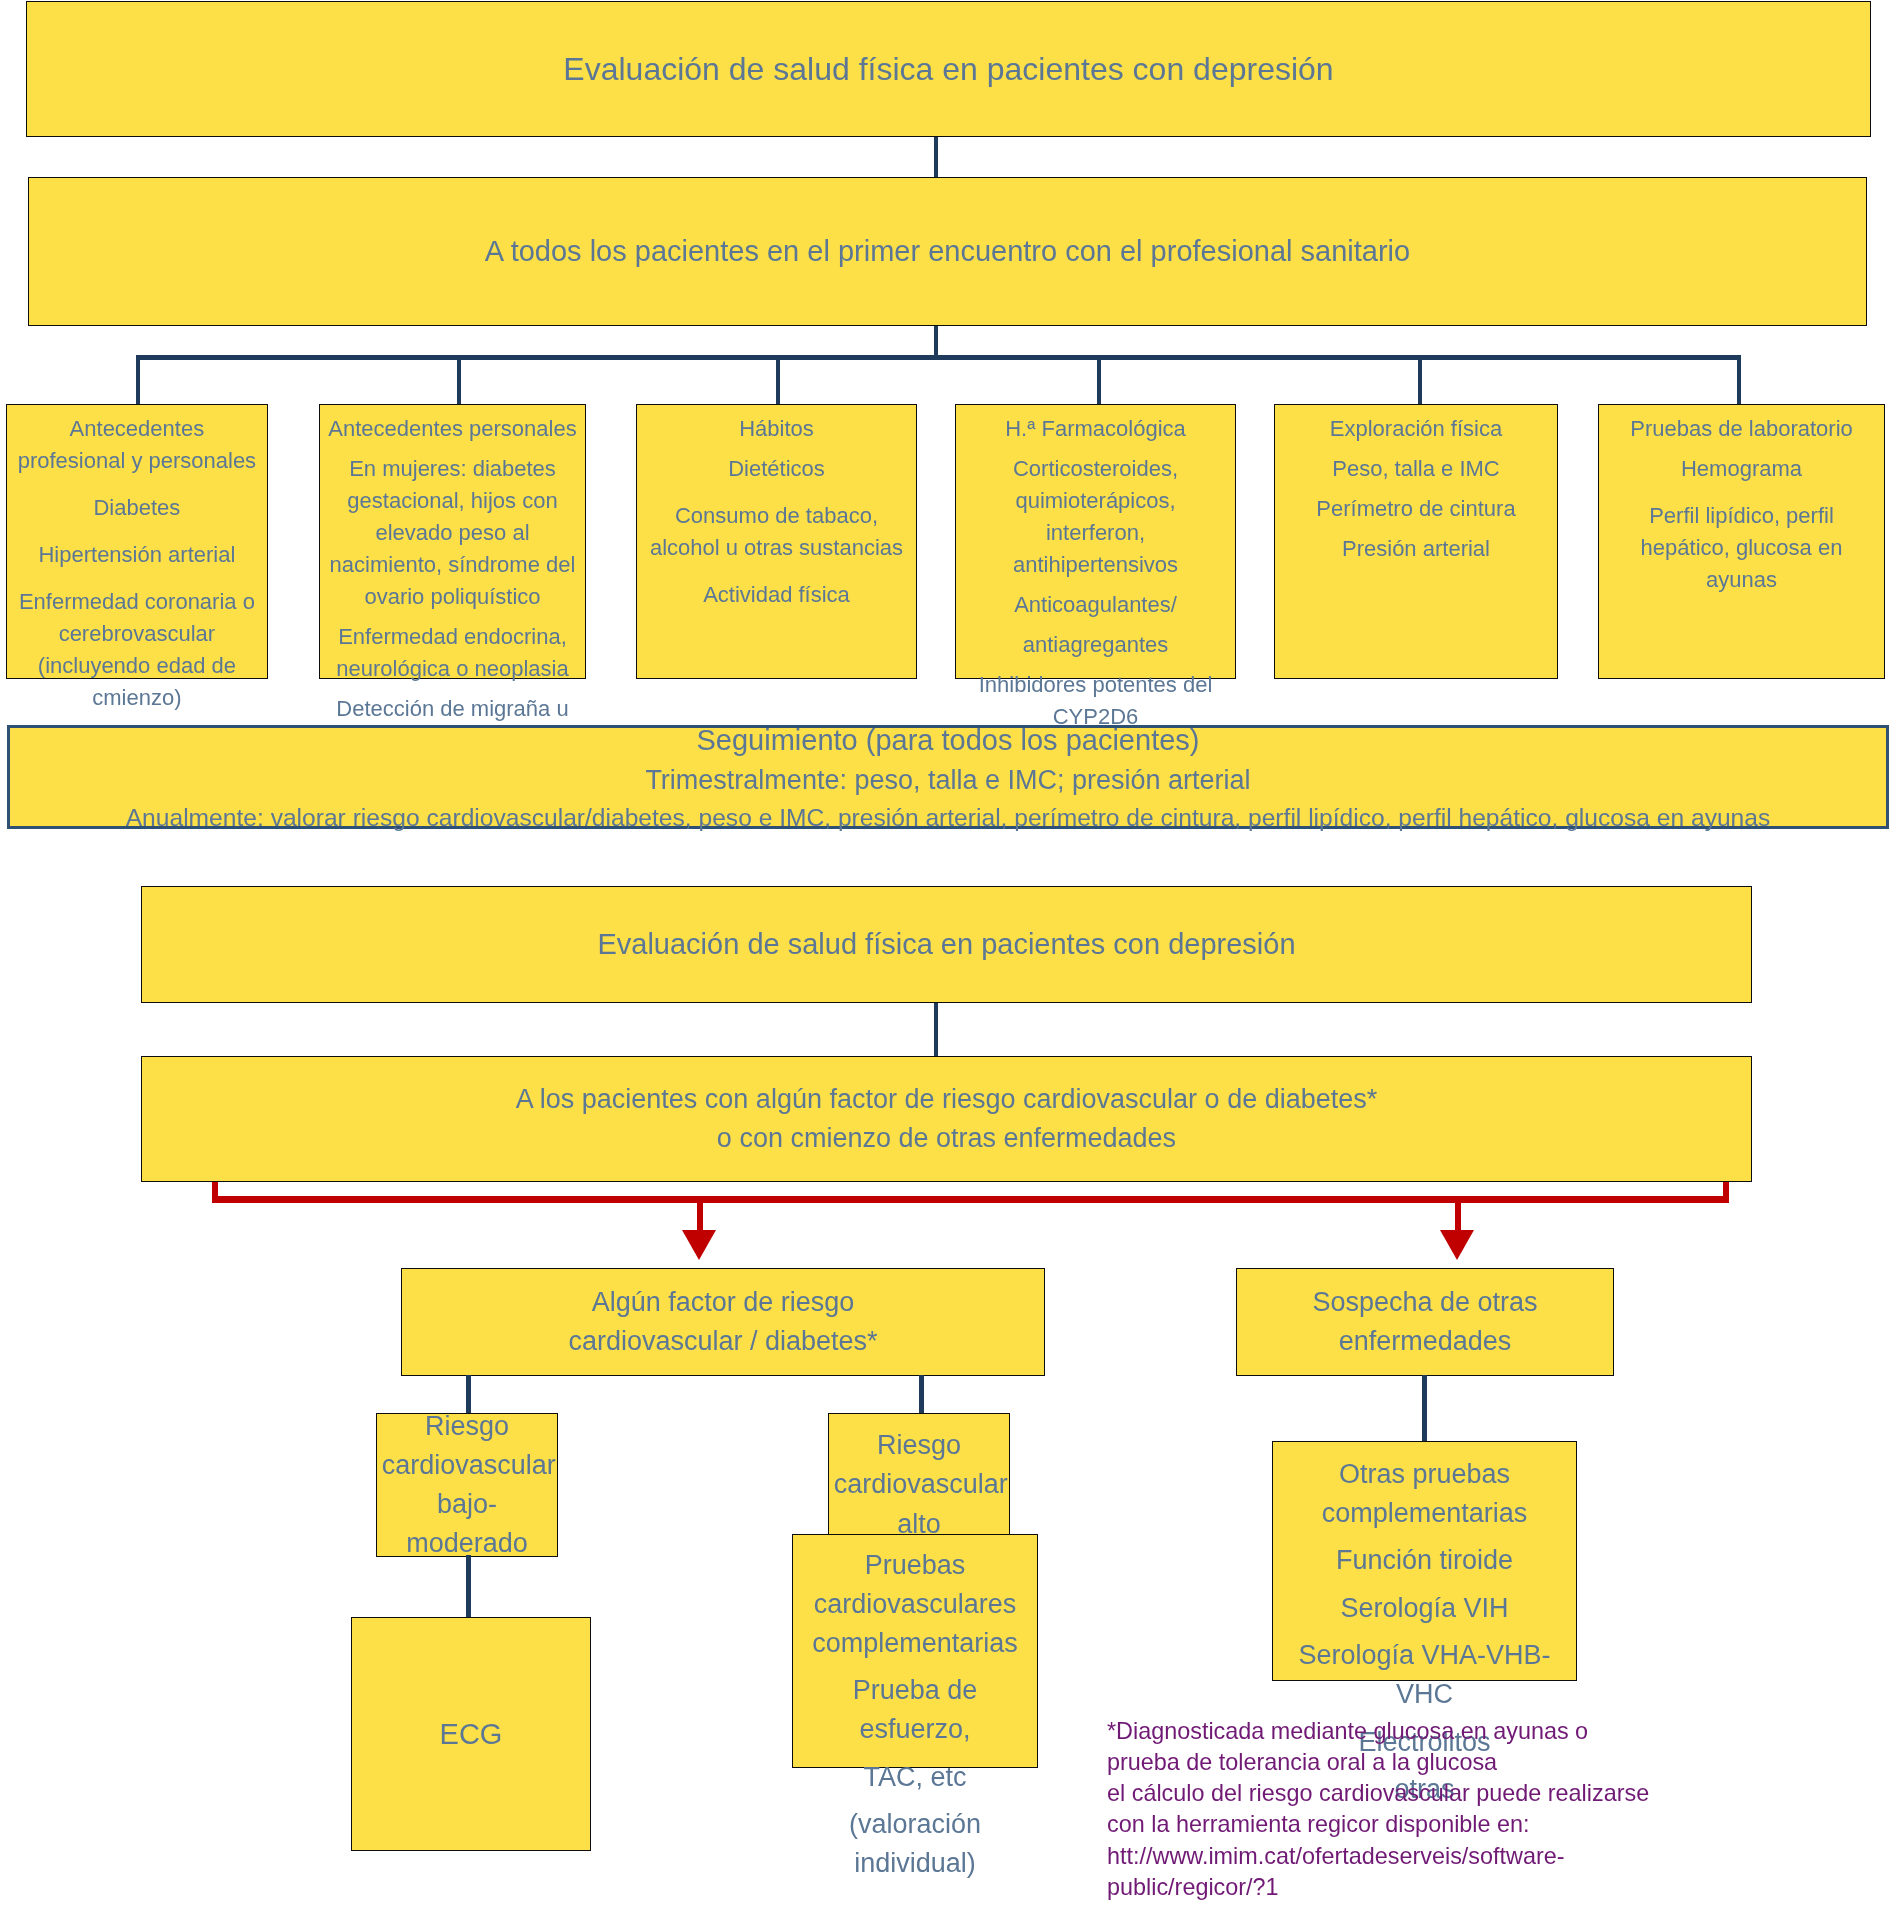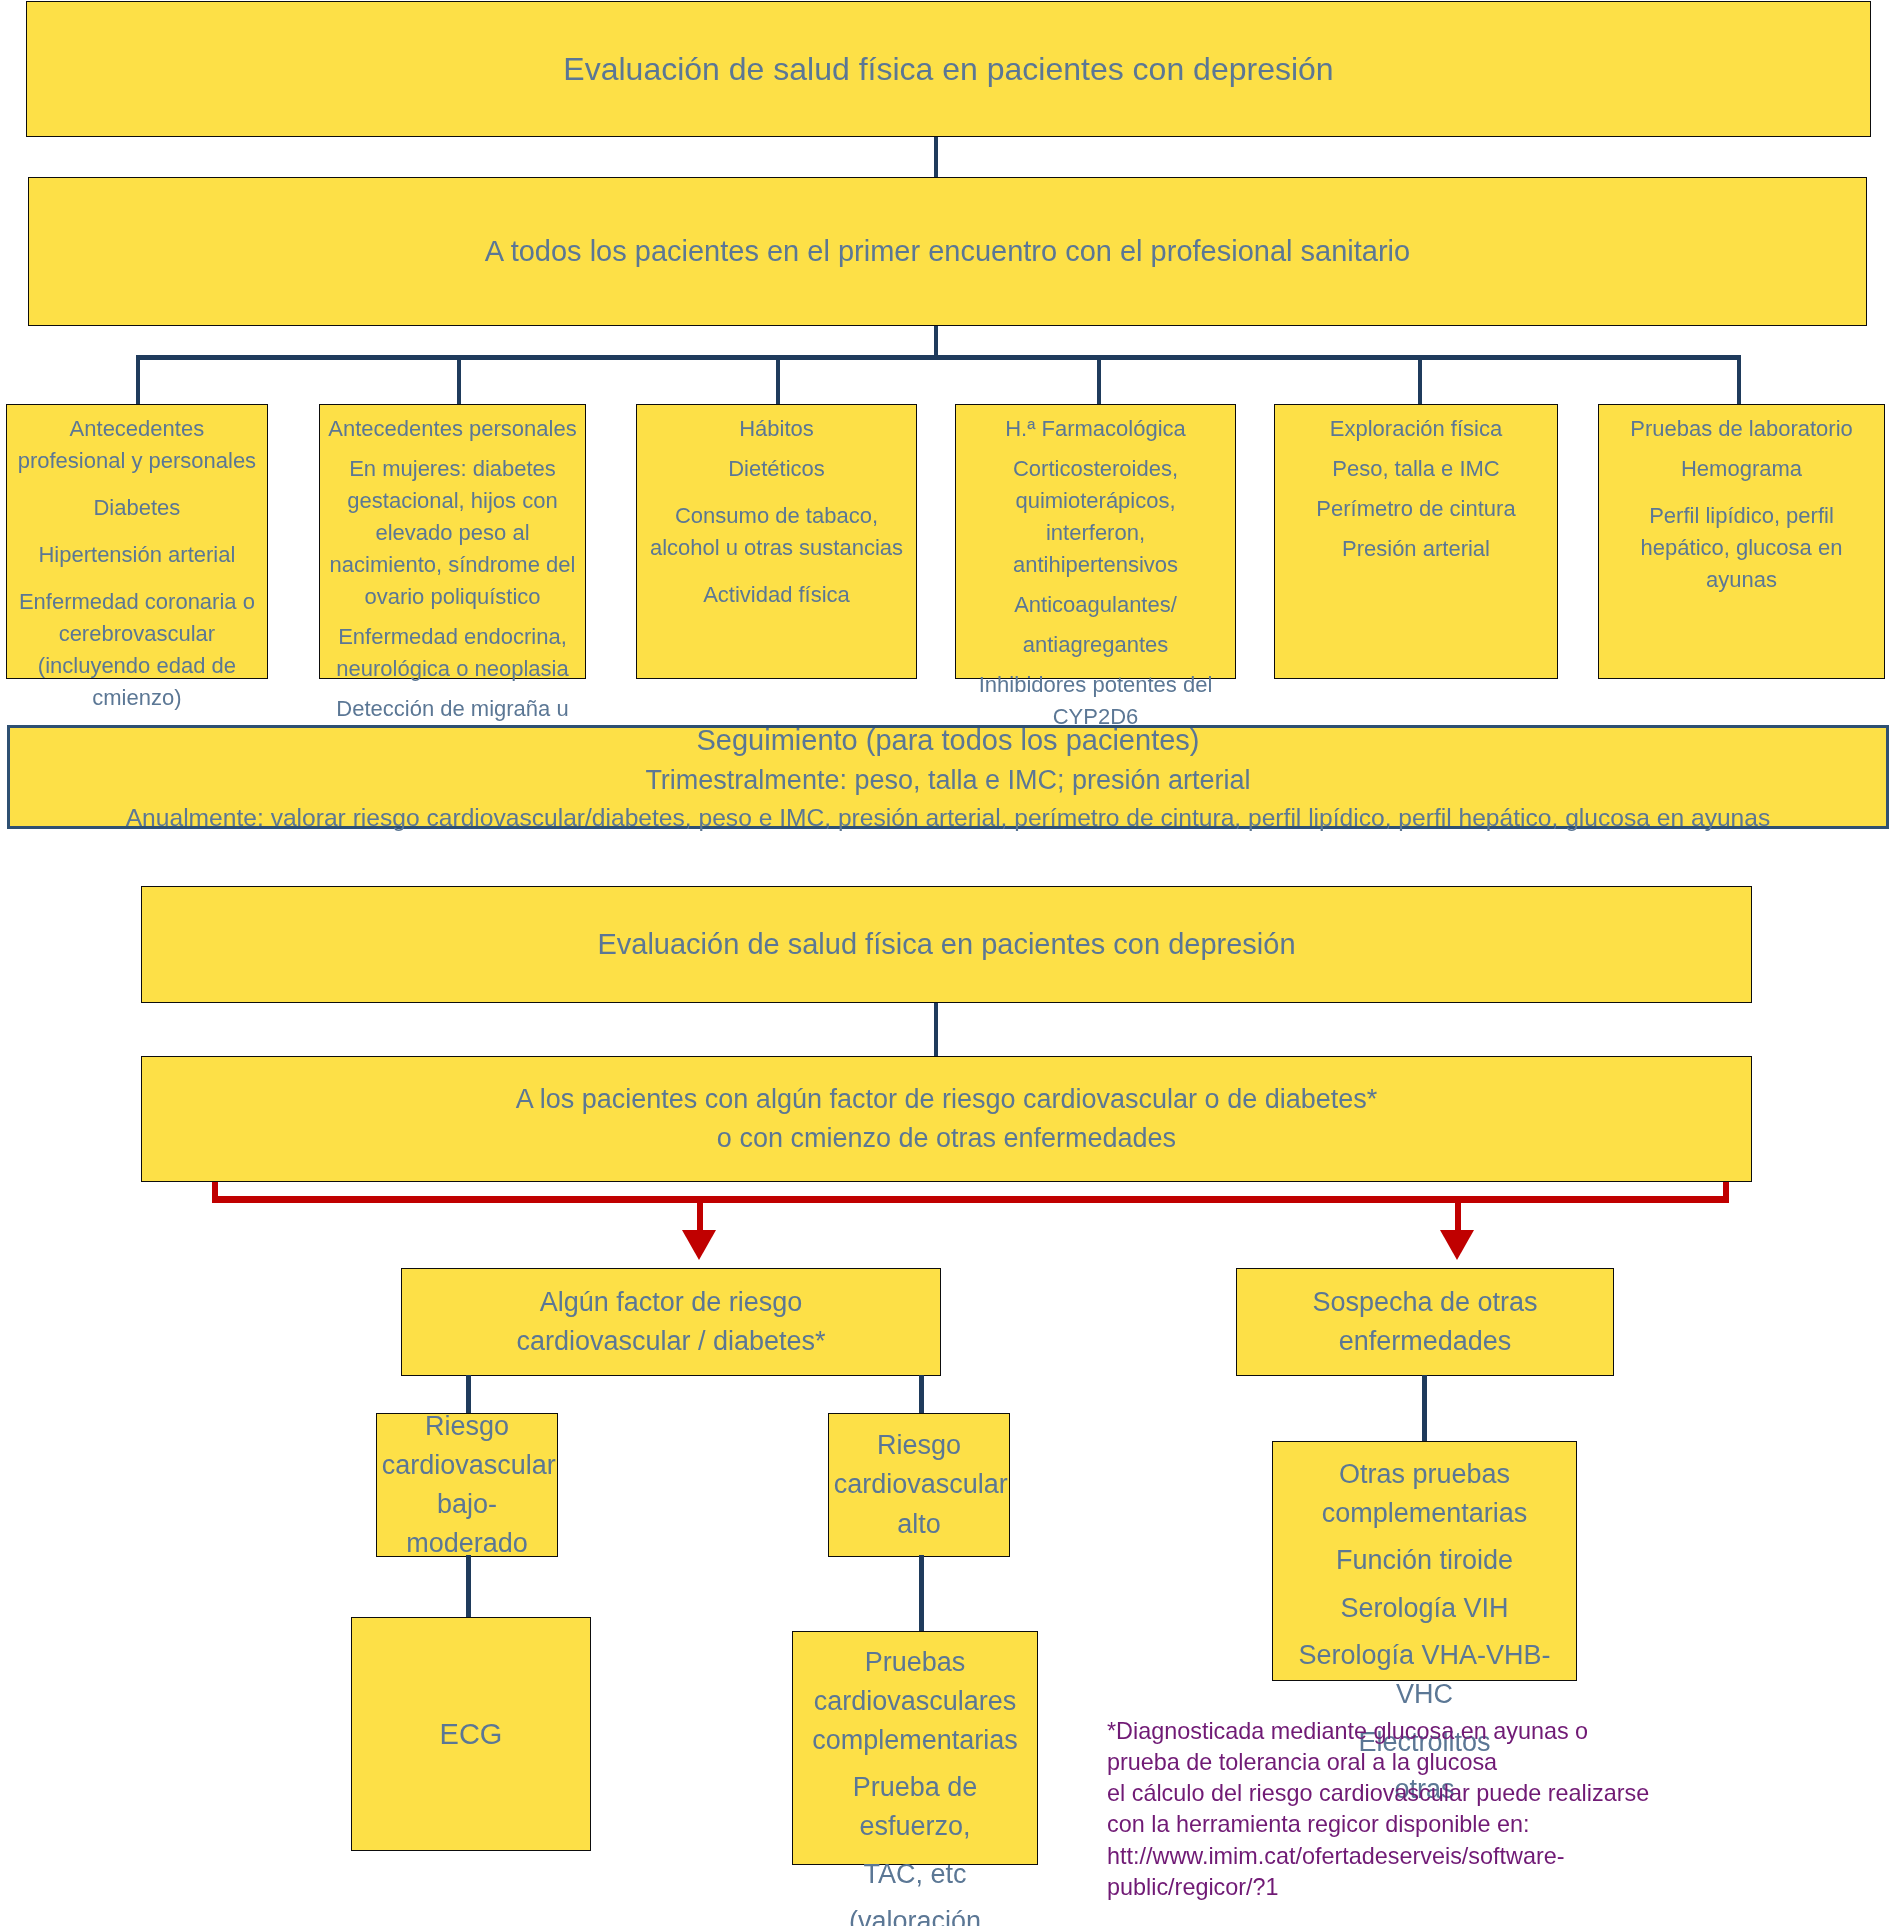--- a/index.html
+++ b/index.html
@@ -181,21 +181,21 @@
   <div class="redline" style="left:212px; top:1196px; width:1517px; height:7px;"></div>
   <div class="redline" style="left:212px; top:1182px; width:6.4px; height:17.6px;"></div>
   <div class="redline" style="left:1723px; top:1182px; width:6.4px; height:17.6px;"></div>
 
   <div class="redline" style="left:697px; top:1203px; width:6.4px; height:30.5px;"></div>
   <div class="arrow-red" style="left:682px; top:1230px;"></div>
 
   <div class="redline" style="left:1455px; top:1203px; width:6.4px; height:30.5px;"></div>
   <div class="arrow-red" style="left:1440px; top:1230px;"></div>
 
-  <div class="box center-v" style="left:401px; top:1268px; width:540px; height:108px; padding:0 9.4px;">
+  <div class="box center-v" style="left:401px; top:1268px; width:644px; height:108px; padding:0 9.4px;">
     <div class="box-line fs-46">Algún factor de riesgo</div>
     <div class="box-line fs-46">cardiovascular / diabetes*</div>
   </div>
 
   <div class="box center-v" style="left:1236px; top:1268px; width:378px; height:108px; padding:0 9.4px;">
     <div class="box-line fs-46">Sospecha de otras enfermedades</div>
   </div>
 
   <div class="vline" style="left:466px; top:1375px; width:5.3px; height:39px;"></div>
   <div class="vline" style="left:919px; top:1375px; width:5.3px; height:39px;"></div>
@@ -214,21 +214,21 @@
     <div class="box-line fs-46">alto</div>
   </div>
 
   <div class="vline" style="left:466px; top:1555px; width:5.3px; height:63px;"></div>
   <div class="vline" style="left:919px; top:1555px; width:5.3px; height:77px;"></div>
 
   <div class="box center-v" style="left:351px; top:1617px; width:240px; height:234px;">
     <div class="box-line fs-50">ECG</div>
   </div>
 
-  <div class="box" style="left:792px; top:1631px; width:246px; height:234px; padding:10.5px 4.7px 0 4.7px;">
+  <div class="box" style="left:792px; top:1534px; width:246px; height:234px; padding:10.5px 4.7px 0 4.7px;">
     <div class="box-line fs-46">Pruebas</div>
     <div class="box-line fs-46">cardiovasculares</div>
     <div class="box-line fs-46">complementarias</div>
     <div class="box-line fs-46 gap-s">Prueba de esfuerzo,</div>
     <div class="box-line fs-46 gap-s">TAC, etc</div>
     <div class="box-line fs-46 gap-s">(valoración individual)</div>
   </div>
 
   <div class="box" style="left:1272px; top:1441px; width:305px; height:240px; padding:13px 4.7px 0 4.7px;">
     <div class="box-line fs-46">Otras pruebas</div>

